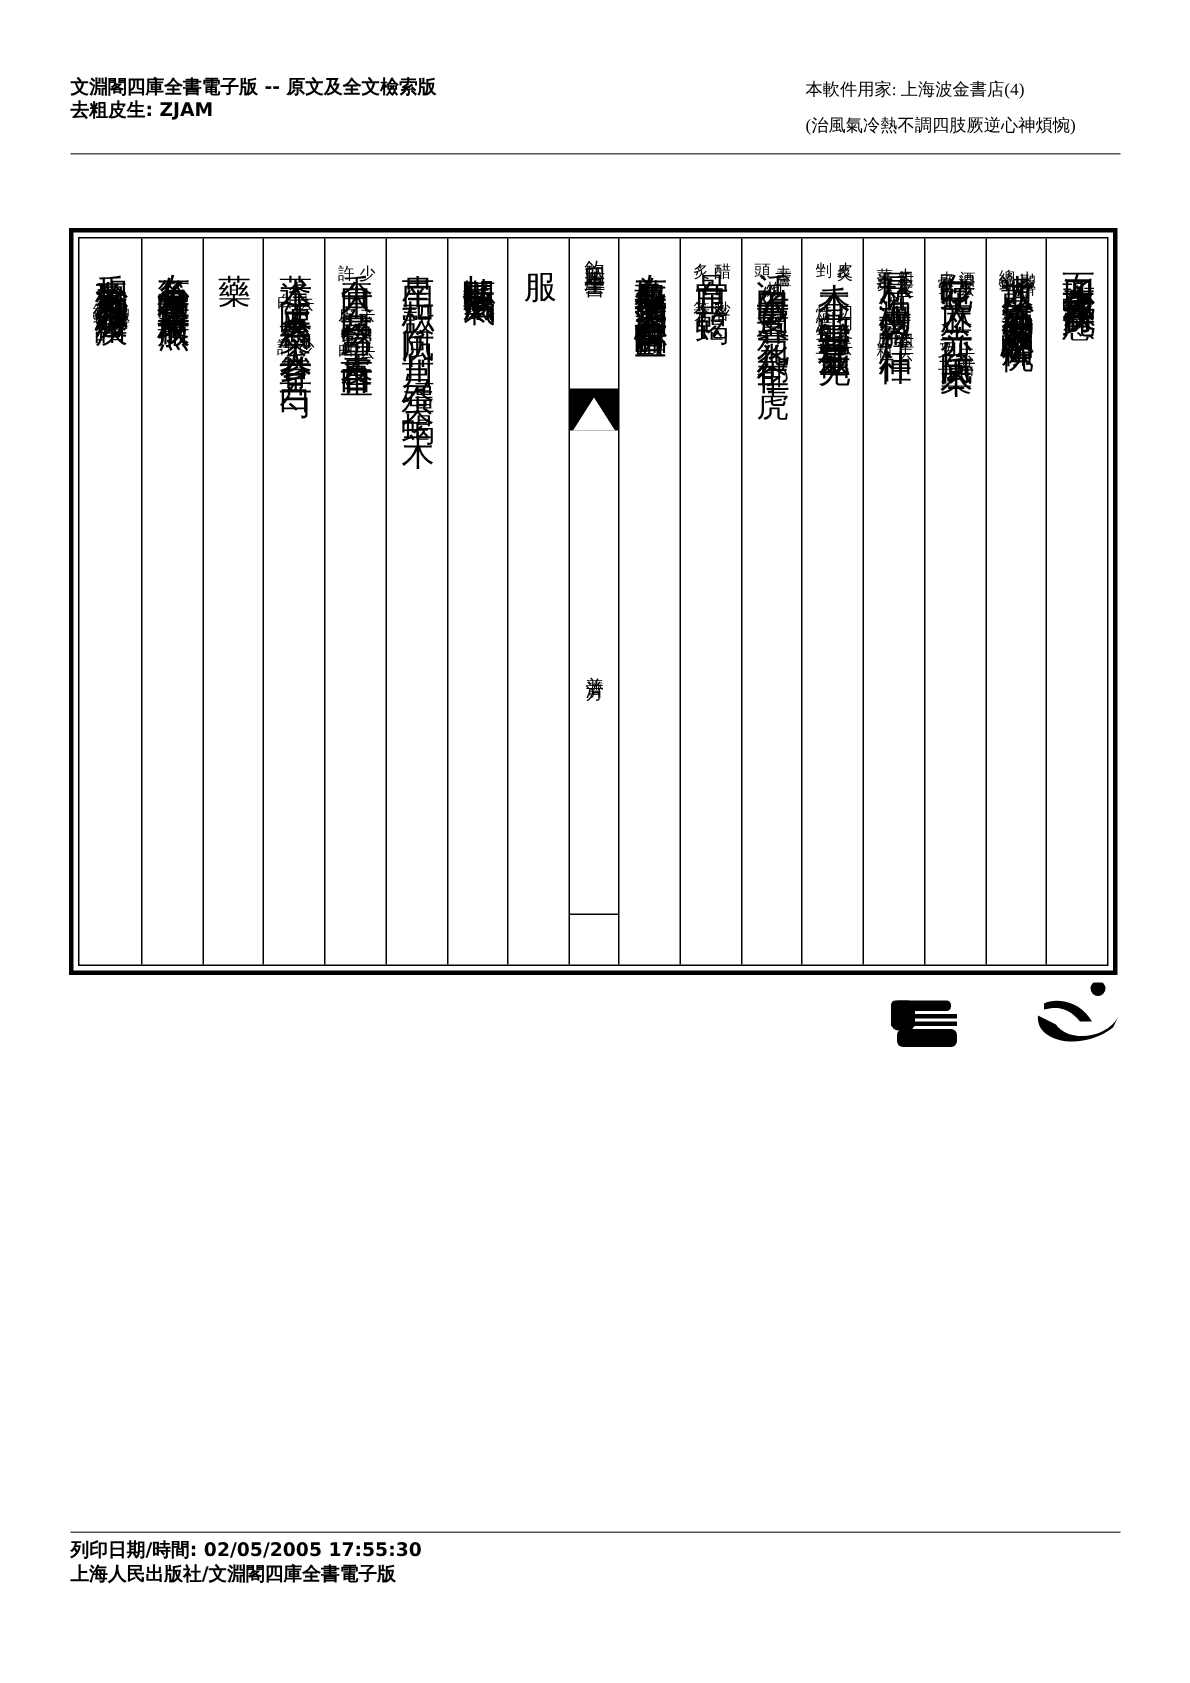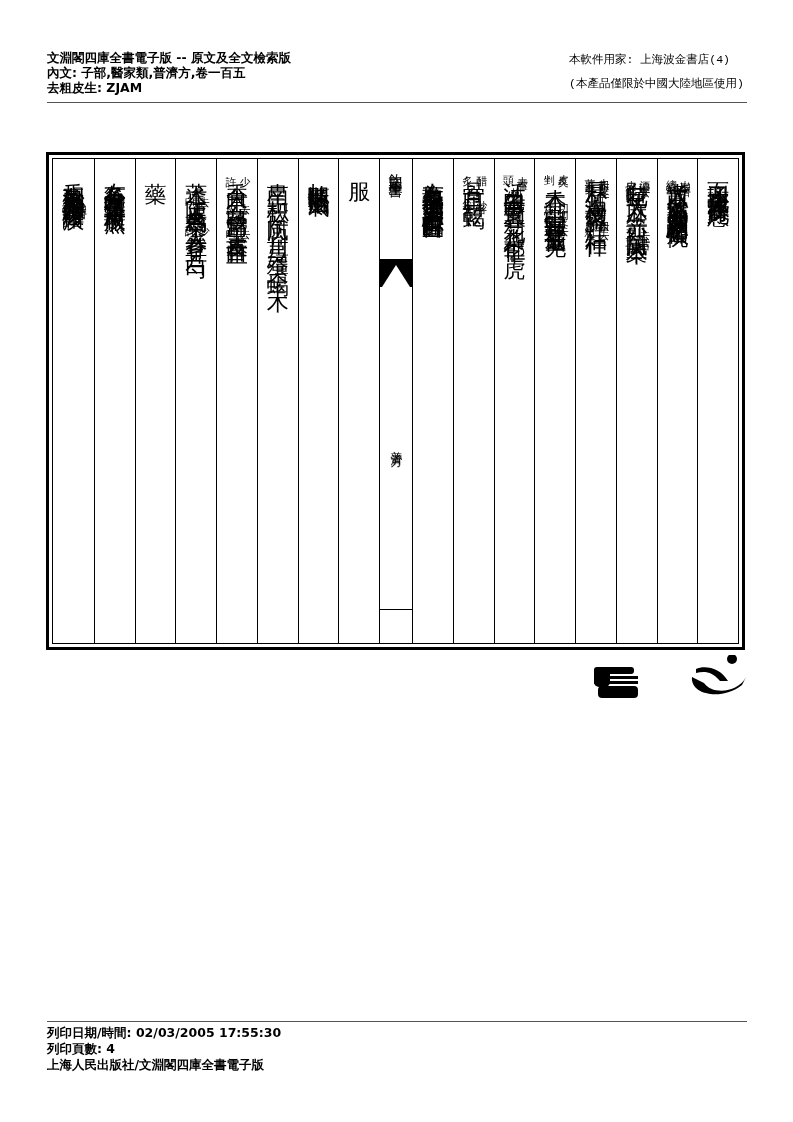--- a/index.html
+++ b/index.html
@@ -1,19 +1,19 @@
 <!DOCTYPE html>
 <html><head>
 <meta charset="utf-8">
 <style>
   html, body { margin: 0; padding: 0; background: #ffffff; }
   body { width: 793px; height: 1122px; position: relative; overflow: hidden; color: #000; font-family: "DejaVu Serif", serif; }
 
   .hdr-left { position: absolute; left: 47px; top: 50px; font-family: "DejaVu Sans", sans-serif; font-weight: bold; font-size: 12.5px; line-height: 15px; }
-  .hdr-right { position: absolute; left: 569px; top: 48px; font-family: Liberation Mono, monospace; font-size: 11.5px; line-height: 24px; }
+  .hdr-right { position: absolute; left: 537px; top: 48px; font-family: Liberation Serif, serif; font-size: 11.5px; line-height: 24px; }
   .hdr-rule { position: absolute; left: 47px; top: 102px; width: 700px; height: 1px; background: #555; }
 
   .frame-outer { position: absolute; left: 46px; top: 152px; width: 699px; height: 498px; border: 3px solid #000; box-sizing: border-box; }
   .frame-inner { position: absolute; left: 3px; top: 3px; right: 3px; bottom: 3px; border: 1px solid #000; display: flex; flex-direction: row-reverse; }
 
   .col { position: relative; border-left: 1px solid #000; box-sizing: border-box; height: 100%; overflow: hidden; }
   .col:last-child { border-left: none; }
   .vwrap { position: absolute; left: 0; right: 0; top: 6px; bottom: 0; display: flex; flex-direction: column; align-items: center; }
   .seg { writing-mode: vertical-rl; text-orientation: upright; font-size: 22px; line-height: 24px; letter-spacing: 2px; }
   .note { display: flex; flex-direction: row-reverse; gap: 2px; font-size: 11px; line-height: 12px; }
@@ -30,26 +30,25 @@
   .logo { position: absolute; left: 592px; top: 655px; width: 160px; height: 50px; }
 
   .ftr-rule { position: absolute; left: 47px; top: 1021px; width: 700px; height: 1px; background: #555; }
   .ftr { position: absolute; left: 47px; top: 1025px; font-family: "DejaVu Sans", sans-serif; font-weight: bold; font-size: 12.5px; line-height: 16px; }
 </style>
 </head>
 <body>
 
 <div class="hdr-left">
   <div>文淵閣四庫全書電子版 -- 原文及全文檢索版</div>
-  <div>內文: 子部,醫家類,普濟方,卷一百五</div>
   <div>去粗皮生: ZJAM</div>
 </div>
 <div class="hdr-right">
   <div>本軟件用家: 上海波金書店(4)</div>
-  <div>(本產品僅限於中國大陸地區使用)</div>
+  <div>(治風氣冷熱不調四肢厥逆心神煩惋)</div>
 </div>
 <div class="hdr-rule"></div>
 
 <div class="frame-outer">
   <div class="frame-inner" id="cols">
       <div class="col" style="width: 39px; flex: 1 1 39px;">
         <div class="vwrap">
           <div class="seg">而謝子充少年亦感疾得此愈</div>
         </div>
       </div>
@@ -295,16 +294,15 @@
   </g>
   <g fill="#000">
     <circle cx="140" cy="4" r="5"></circle>
     <path d="M100 22 C 98 40, 130 46, 150 30 L 154 22 C 146 38, 120 40, 112 28 Z"></path>
     <path d="M104 14 C 112 10, 128 12, 136 26 L 128 26 C 120 16, 112 16, 104 18 Z"></path>
   </g>
 </svg>
 
 <div class="ftr-rule"></div>
 <div class="ftr">
-  <div>列印日期/時間: 02/03/2005 17:55:30</div>
-  <div>列印頁數: 4</div>
+  <div>列印日期/時間: 02/05/2005 17:55:30</div>
   <div>上海人民出版社/文淵閣四庫全書電子版</div>
 </div>
 
 </body></html>

